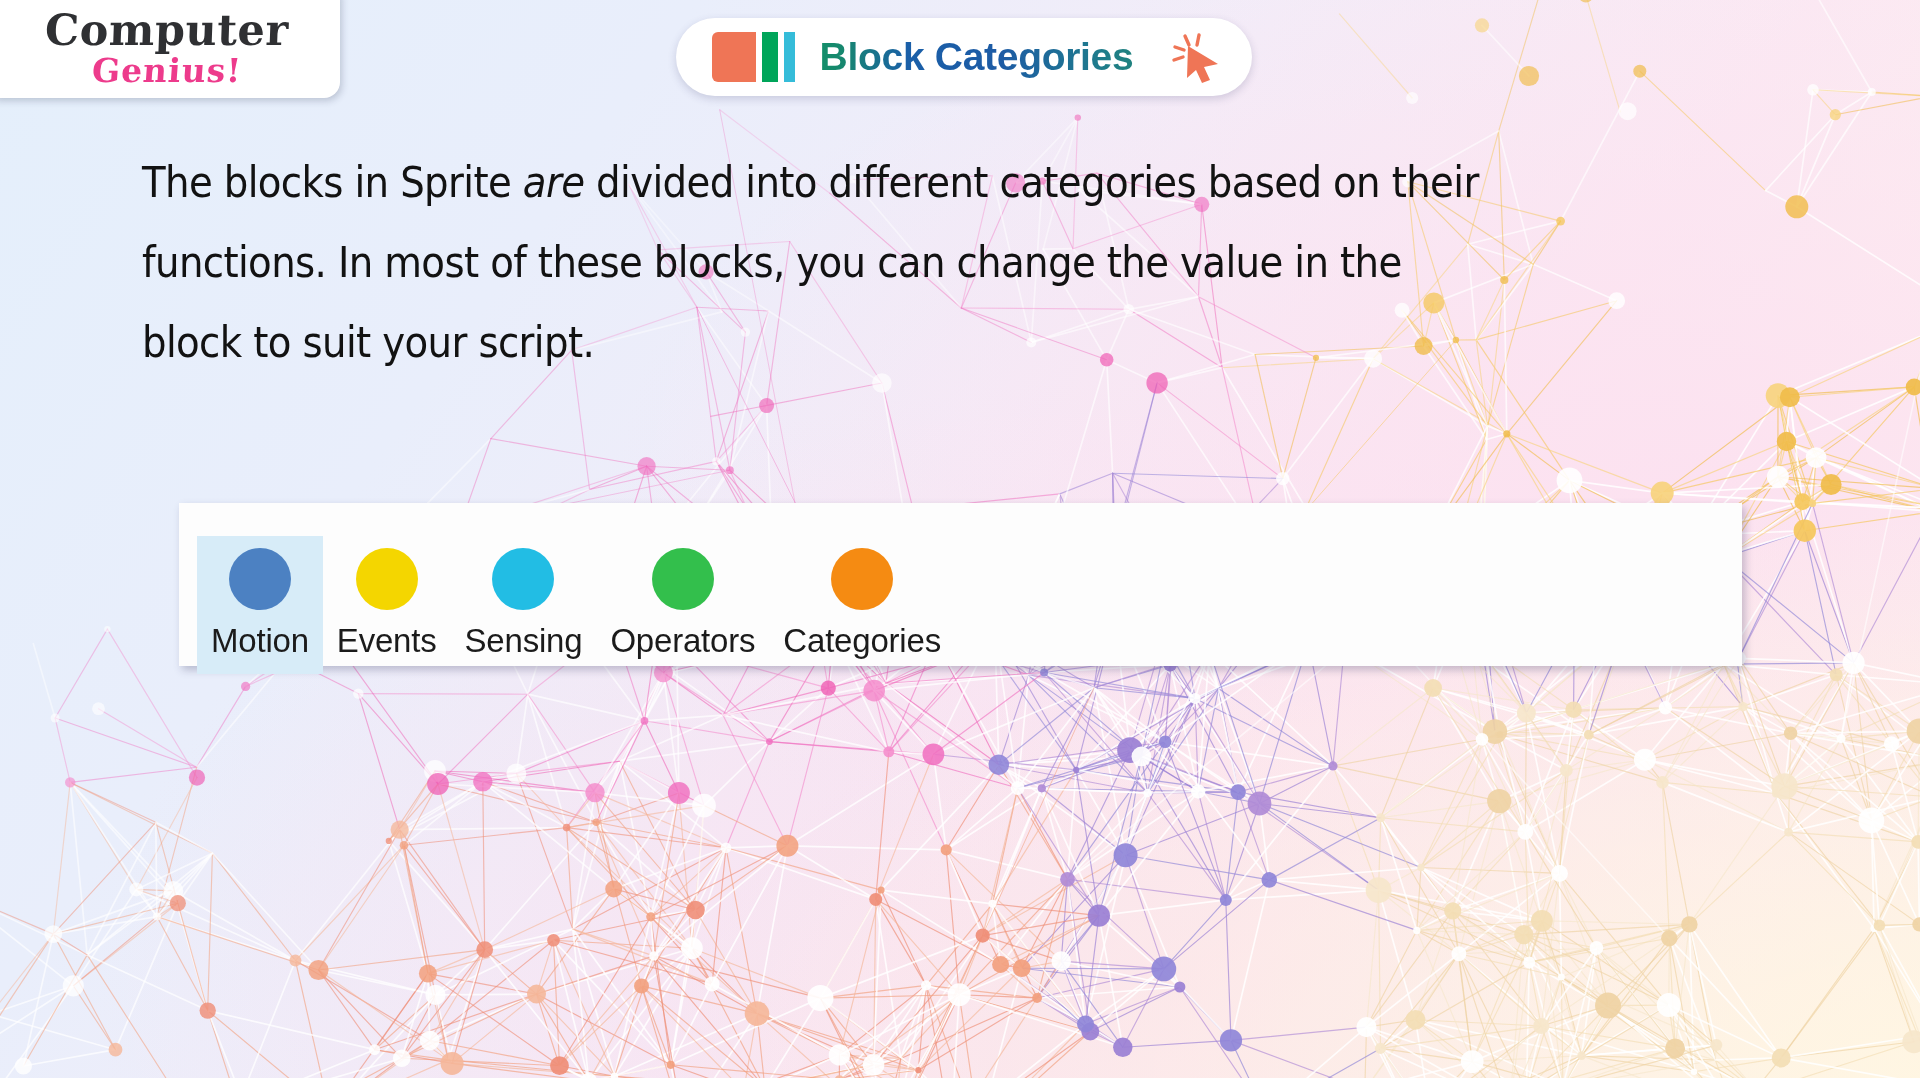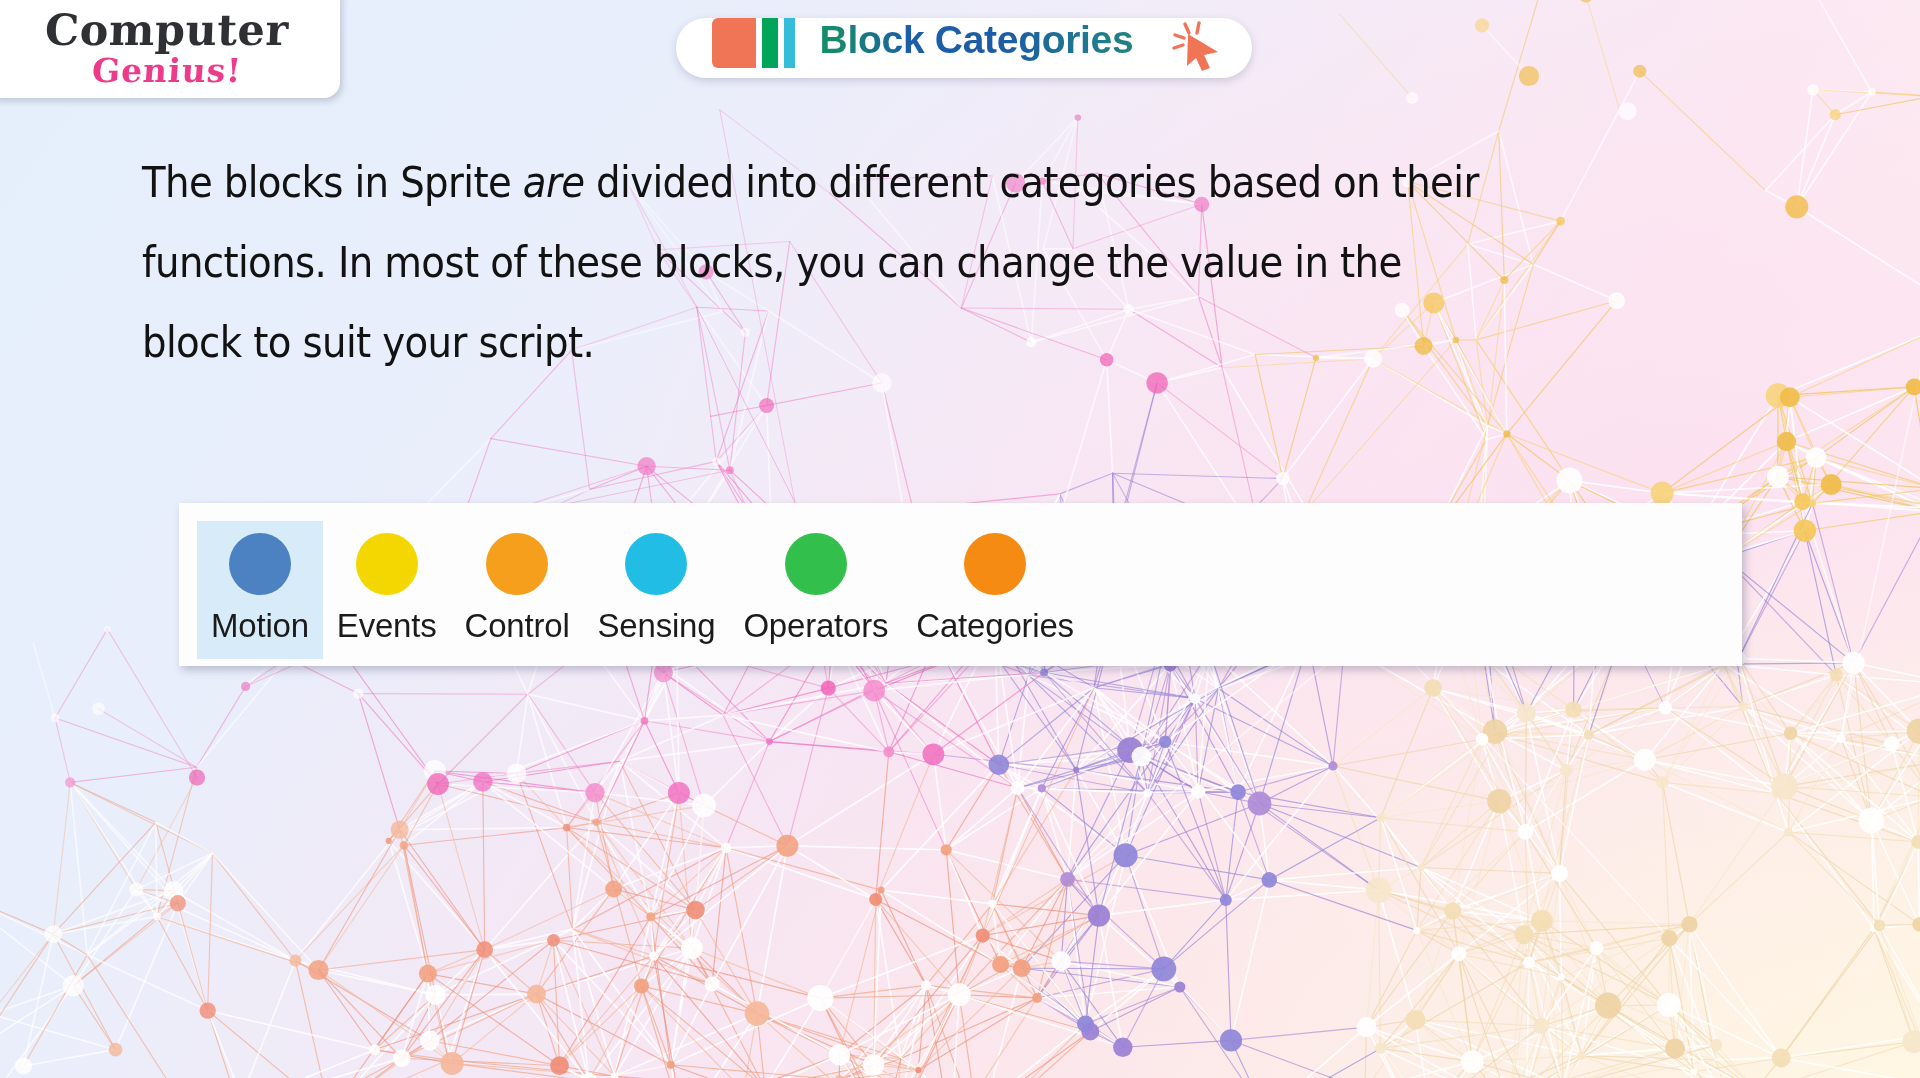--- a/index.html
+++ b/index.html
@@ -43,24 +43,24 @@
   #logo-line2{
     font-family:"DejaVu Serif", serif;
     font-weight:bold; font-size:33px; line-height:1;
     color:#ed3b8c; letter-spacing:1px;
     margin-top:2px; transform:skewX(-4deg);
   }
 
   
   #header-pill{
     position:absolute; z-index:6;
-    left:676px; top:18px; width:576px; height:60px;
+    left:676px; top:18px; width:576px; height:78px;
     background:#fff; border-radius:39px;
     box-shadow:0 3px 9px rgba(60,60,110,.20);
-    display:flex; align-items:flex-start;
+    display:flex; align-items:center;
   }
   #bars-icon{ display:flex; align-items:flex-start; margin-left:36px; height:50px; }
   #bar-main{ width:44px; height:50px; background:#ef7556;
              border-top-left-radius:6px; border-bottom-left-radius:6px; }
   #bar-green{ width:16px; height:50px; background:#00a55a; margin-left:6px; }
   #bar-cyan { width:11px; height:50px; background:#35bcd9; margin-left:6px; }
   #pill-title{
     flex:1; text-align:center;
     font-size:39px; font-weight:bold; letter-spacing:-.3px;
     background:linear-gradient(90deg,#109664 0%, #17876f 13%, #1a5fa8 30%, #1d5ba5 55%, #1f7c8c 82%, #20886f 100%);
@@ -81,21 +81,21 @@
   }
   #body-text em{ font-style:italic; }
 
   
   #categories-panel{
     position:absolute; z-index:6;
     left:179px; top:503px; width:1563px; height:163px;
     background:#fdfdfd;
     box-shadow:3px 4px 8px rgba(70,70,110,.30);
     display:flex; align-items:flex-start;
-    padding:18px 6px 0 18px;
+    padding:33px 6px 0 18px;
   }
   .cat-item{
     flex:0 0 auto;
     display:flex; flex-direction:column; align-items:center;
     padding:12px 14px 14px;
     min-width:118px;
   }
   .cat-item.selected{ background:#d7ecf8; }
   .cat-dot{ width:62px; height:62px; border-radius:50%; }
   .cat-label{
@@ -2177,24 +2177,20 @@
 
 <div class="cat-item selected" style="background: rgb(215, 236, 248);">
       <div class="cat-dot" style="background: rgb(76, 129, 194);"></div>
       <div class="cat-label">Motion</div>
     </div>
     <div class="cat-item">
       <div class="cat-dot" style="background: rgb(244, 214, 0);"></div>
       <div class="cat-label">Events</div>
     </div>
     <div class="cat-item">
-      <div class="cat-dot" style="background: rgb(245, 159, 28);"></div>
-      <div class="cat-label">Control</div>
-    </div>
-    <div class="cat-item">
       <div class="cat-dot" style="background: rgb(34, 189, 228);"></div>
       <div class="cat-label">Sensing</div>
     </div>
     <div class="cat-item">
       <div class="cat-dot" style="background: rgb(51, 191, 76);"></div>
       <div class="cat-label">Operators</div>
     </div>
     <div class="cat-item">
       <div class="cat-dot" style="background: rgb(245, 139, 18);"></div>
       <div class="cat-label">Categories</div>

